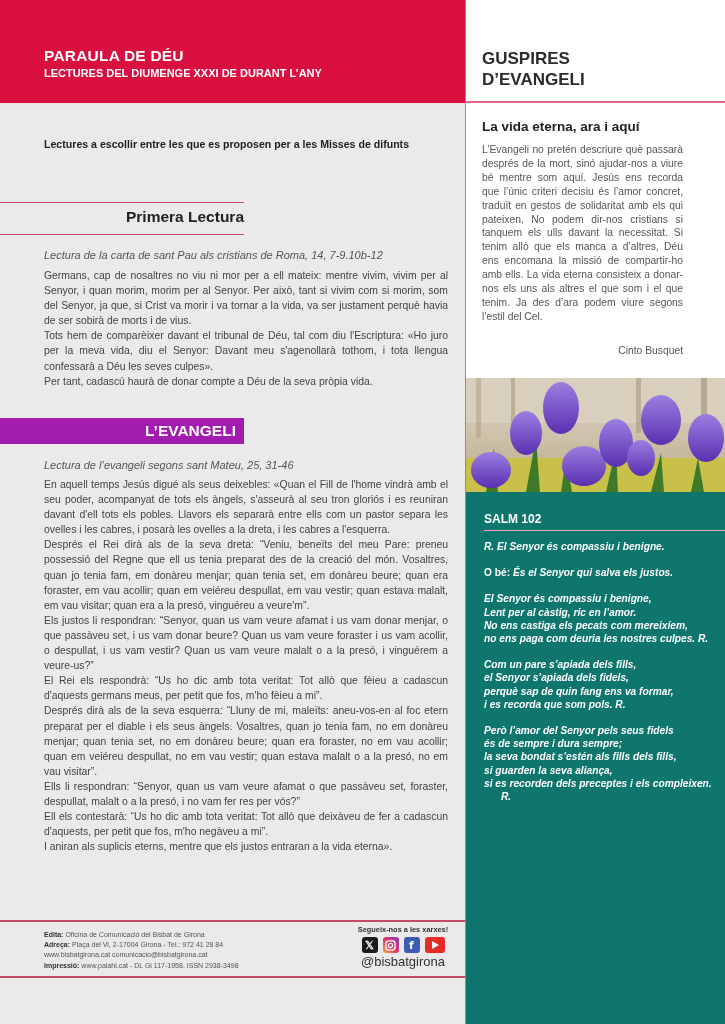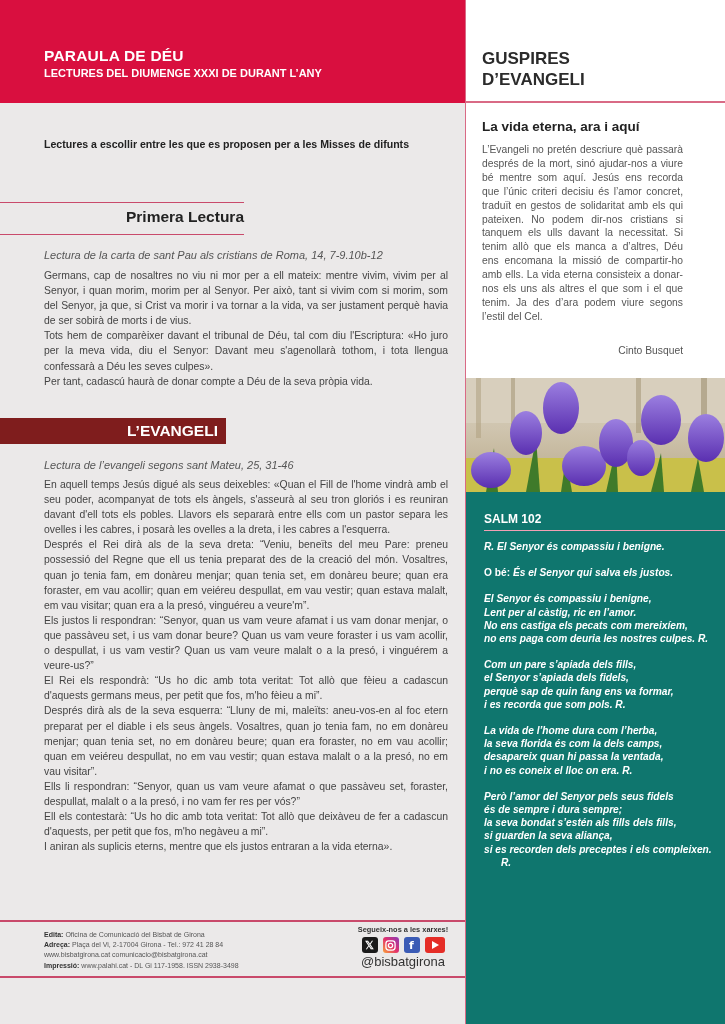--- a/index.html
+++ b/index.html
@@ -14,21 +14,21 @@
 
   #intro { position: absolute; left: 44px; top: 137px; width: 404px; font-size: 10.6px; font-weight: bold; line-height: 1.42; text-align: justify; color: #222; }
 
   .rule { position: absolute; left: 0; width: 244px; height: 1px; background: #c94a6b; }
   #primera-title { position: absolute; left: 0; width: 244px; top: 208px; text-align: right; font-size: 15.5px; font-weight: bold; color: #222; }
 
   .ref { position: absolute; left: 44px; font-size: 11px; font-style: italic; color: #555; }
   .body-text { position: absolute; left: 44px; width: 404px; font-size: 10.4px; line-height: 15.1px; text-align: justify; color: #444; }
   .body-text p { margin: 0; }
 
-  #evangeli-bar { position: absolute; left: 0; top: 418px; width: 226px; height: 26px; background: #7f1d1d; }
+  #evangeli-bar { position: absolute; left: 0; top: 418px; width: 244px; height: 26px; background: #a21caf; }
   #evangeli-title { position: absolute; right: 8px; top: 4px; color: #fff; font-size: 15.5px; font-weight: bold; }
 
   #footer-rule-top { position: absolute; left: 0; top: 920px; width: 465px; height: 2px; background: #c94a6b; }
   #footer-rule-bottom { position: absolute; left: 0; top: 976px; width: 465px; height: 2px; background: #c94a6b; }
   #footer-info { position: absolute; left: 44px; top: 930px; font-size: 7px; line-height: 10.2px; color: #555; }
   #footer-info b { color: #333; }
   #social { position: absolute; left: 346px; top: 925px; width: 114px; text-align: center; }
   #social-label { font-size: 7.4px; font-weight: bold; color: #333; }
   #social-icons { display: flex; justify-content: center; gap: 5px; margin-top: 3px; }
   .soc { width: 16px; height: 16px; border-radius: 3px; display: flex; align-items: center; justify-content: center; color: #fff; font-weight: bold; font-size: 11px; }
@@ -178,26 +178,20 @@
             <div class="line">No ens castiga els pecats com mereixíem,</div>
             <div class="line">no ens paga com deuria les nostres culpes. R.</div>
           </div>
           <div class="stanza">
             <div class="line">Com un pare s’apiada dels fills,</div>
             <div class="line">el Senyor s’apiada dels fidels,</div>
             <div class="line">perquè sap de quin fang ens va formar,</div>
             <div class="line">i es recorda que som pols. R.</div>
           </div>
           <div class="stanza">
-            <div class="line">La vida de l’home dura com l’herba,</div>
-            <div class="line">la seva florida és com la dels camps,</div>
-            <div class="line">desapareix quan hi passa la ventada,</div>
-            <div class="line">i no es coneix el lloc on era. R.</div>
-          </div>
-          <div class="stanza">
             <div class="line">Però l’amor del Senyor pels seus fidels</div>
             <div class="line">és de sempre i dura sempre;</div>
             <div class="line">la seva bondat s’estén als fills dels fills,</div>
             <div class="line">si guarden la seva aliança,</div>
             <div class="line">si es recorden dels preceptes i els compleixen. R.</div>
           </div>
         </div>
     </div>
   </div>
 </div>

